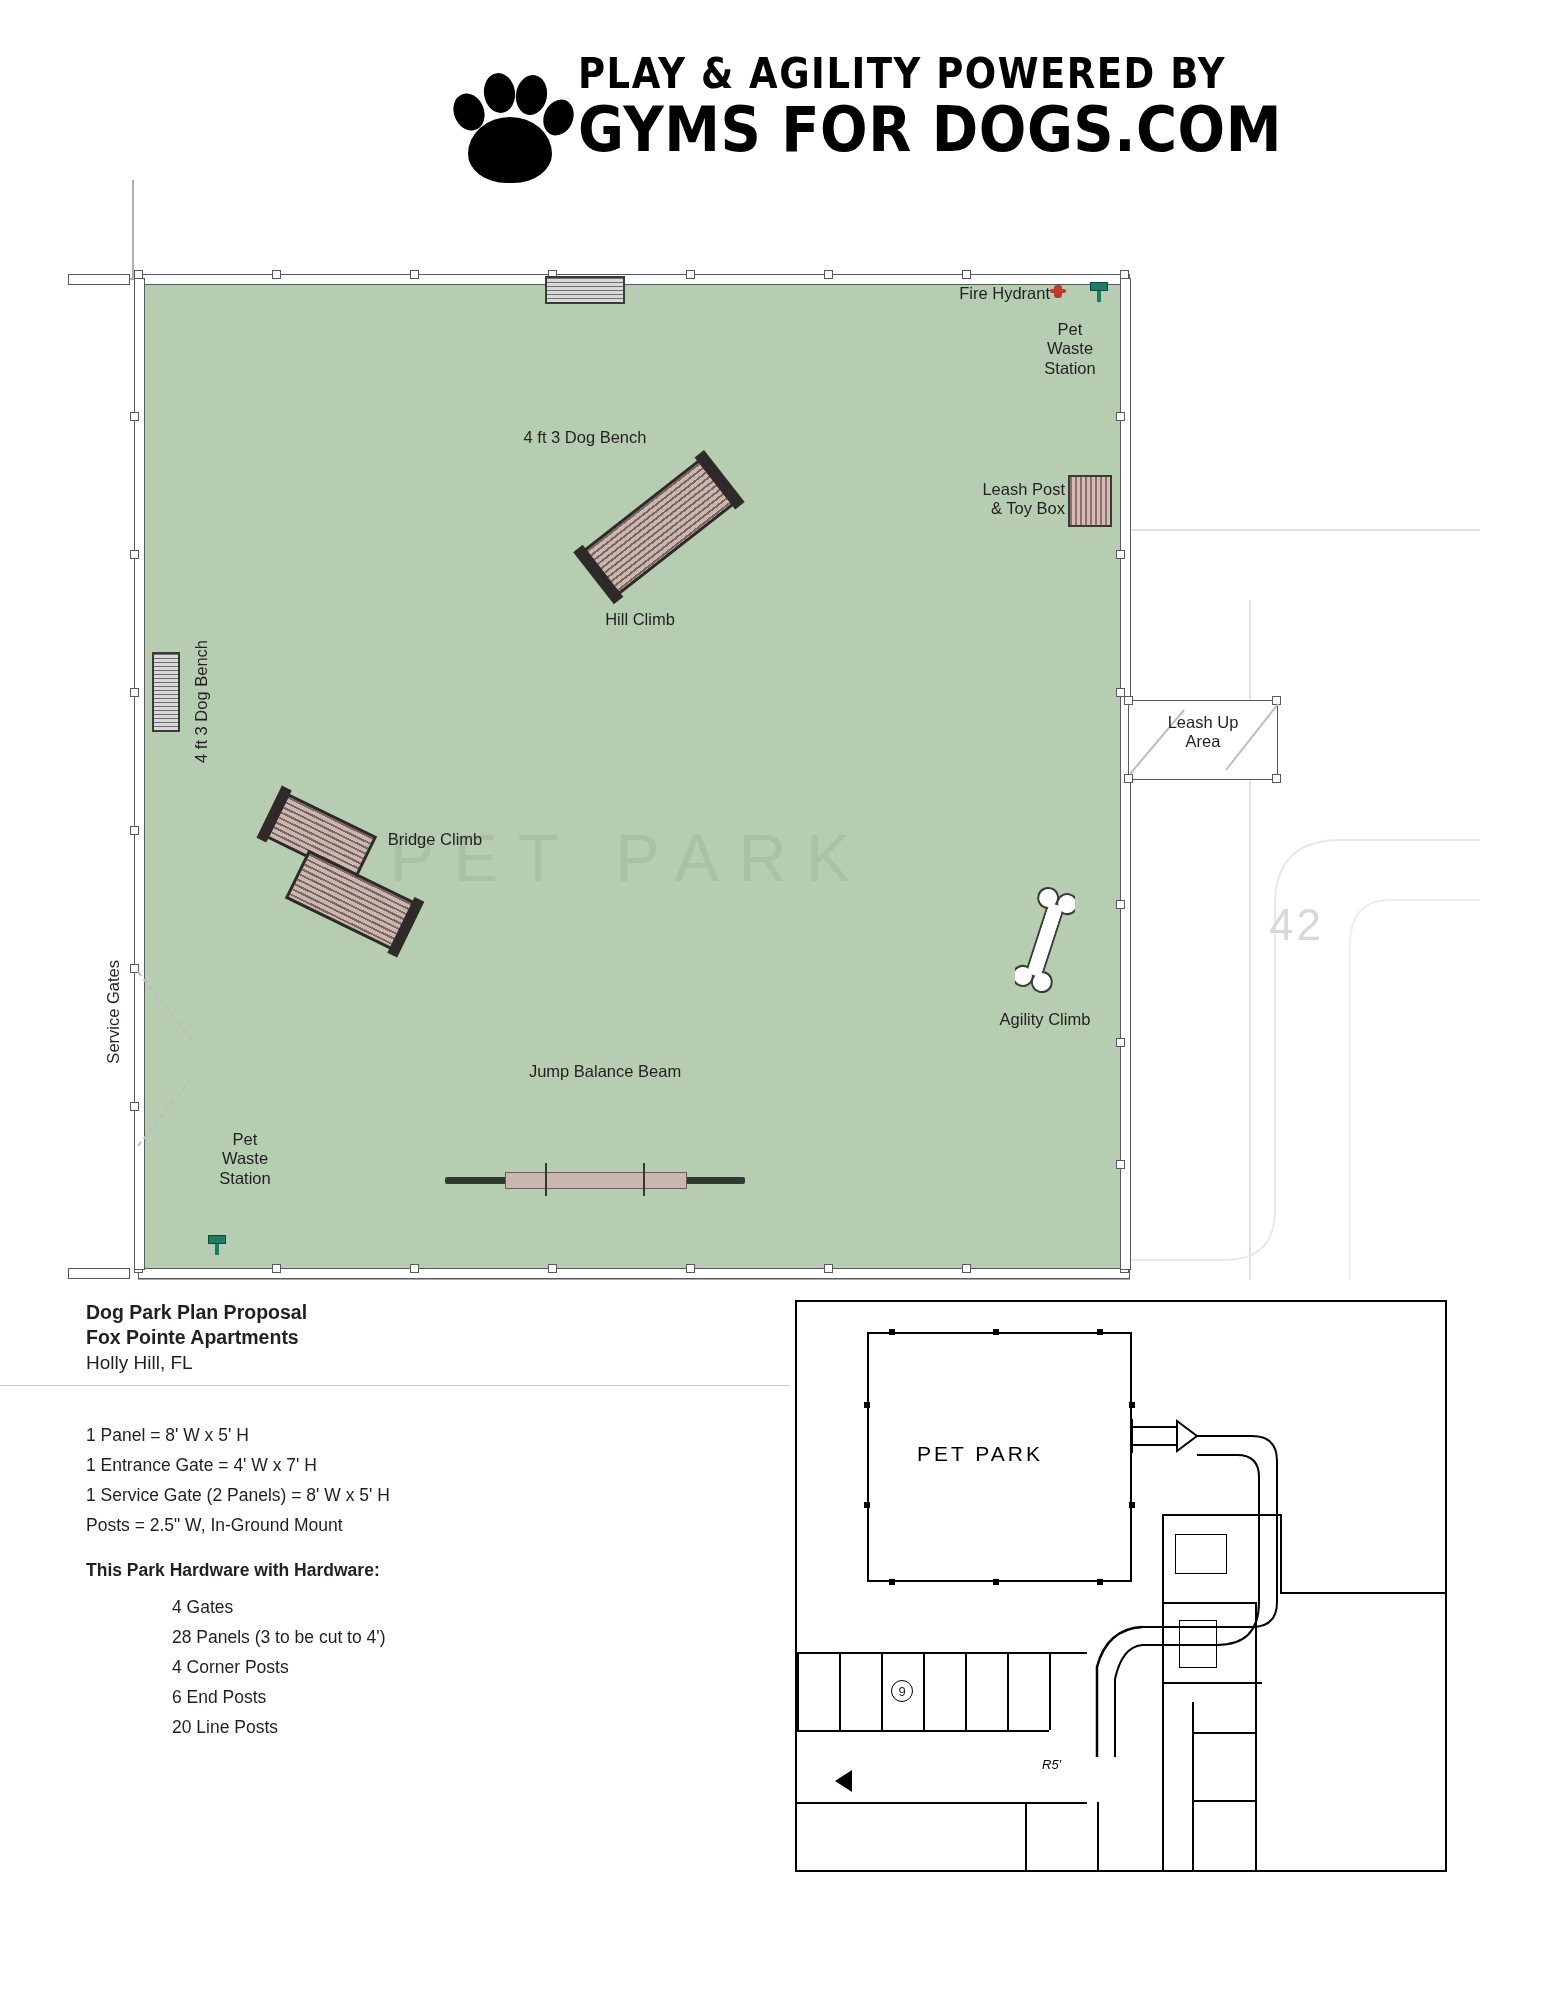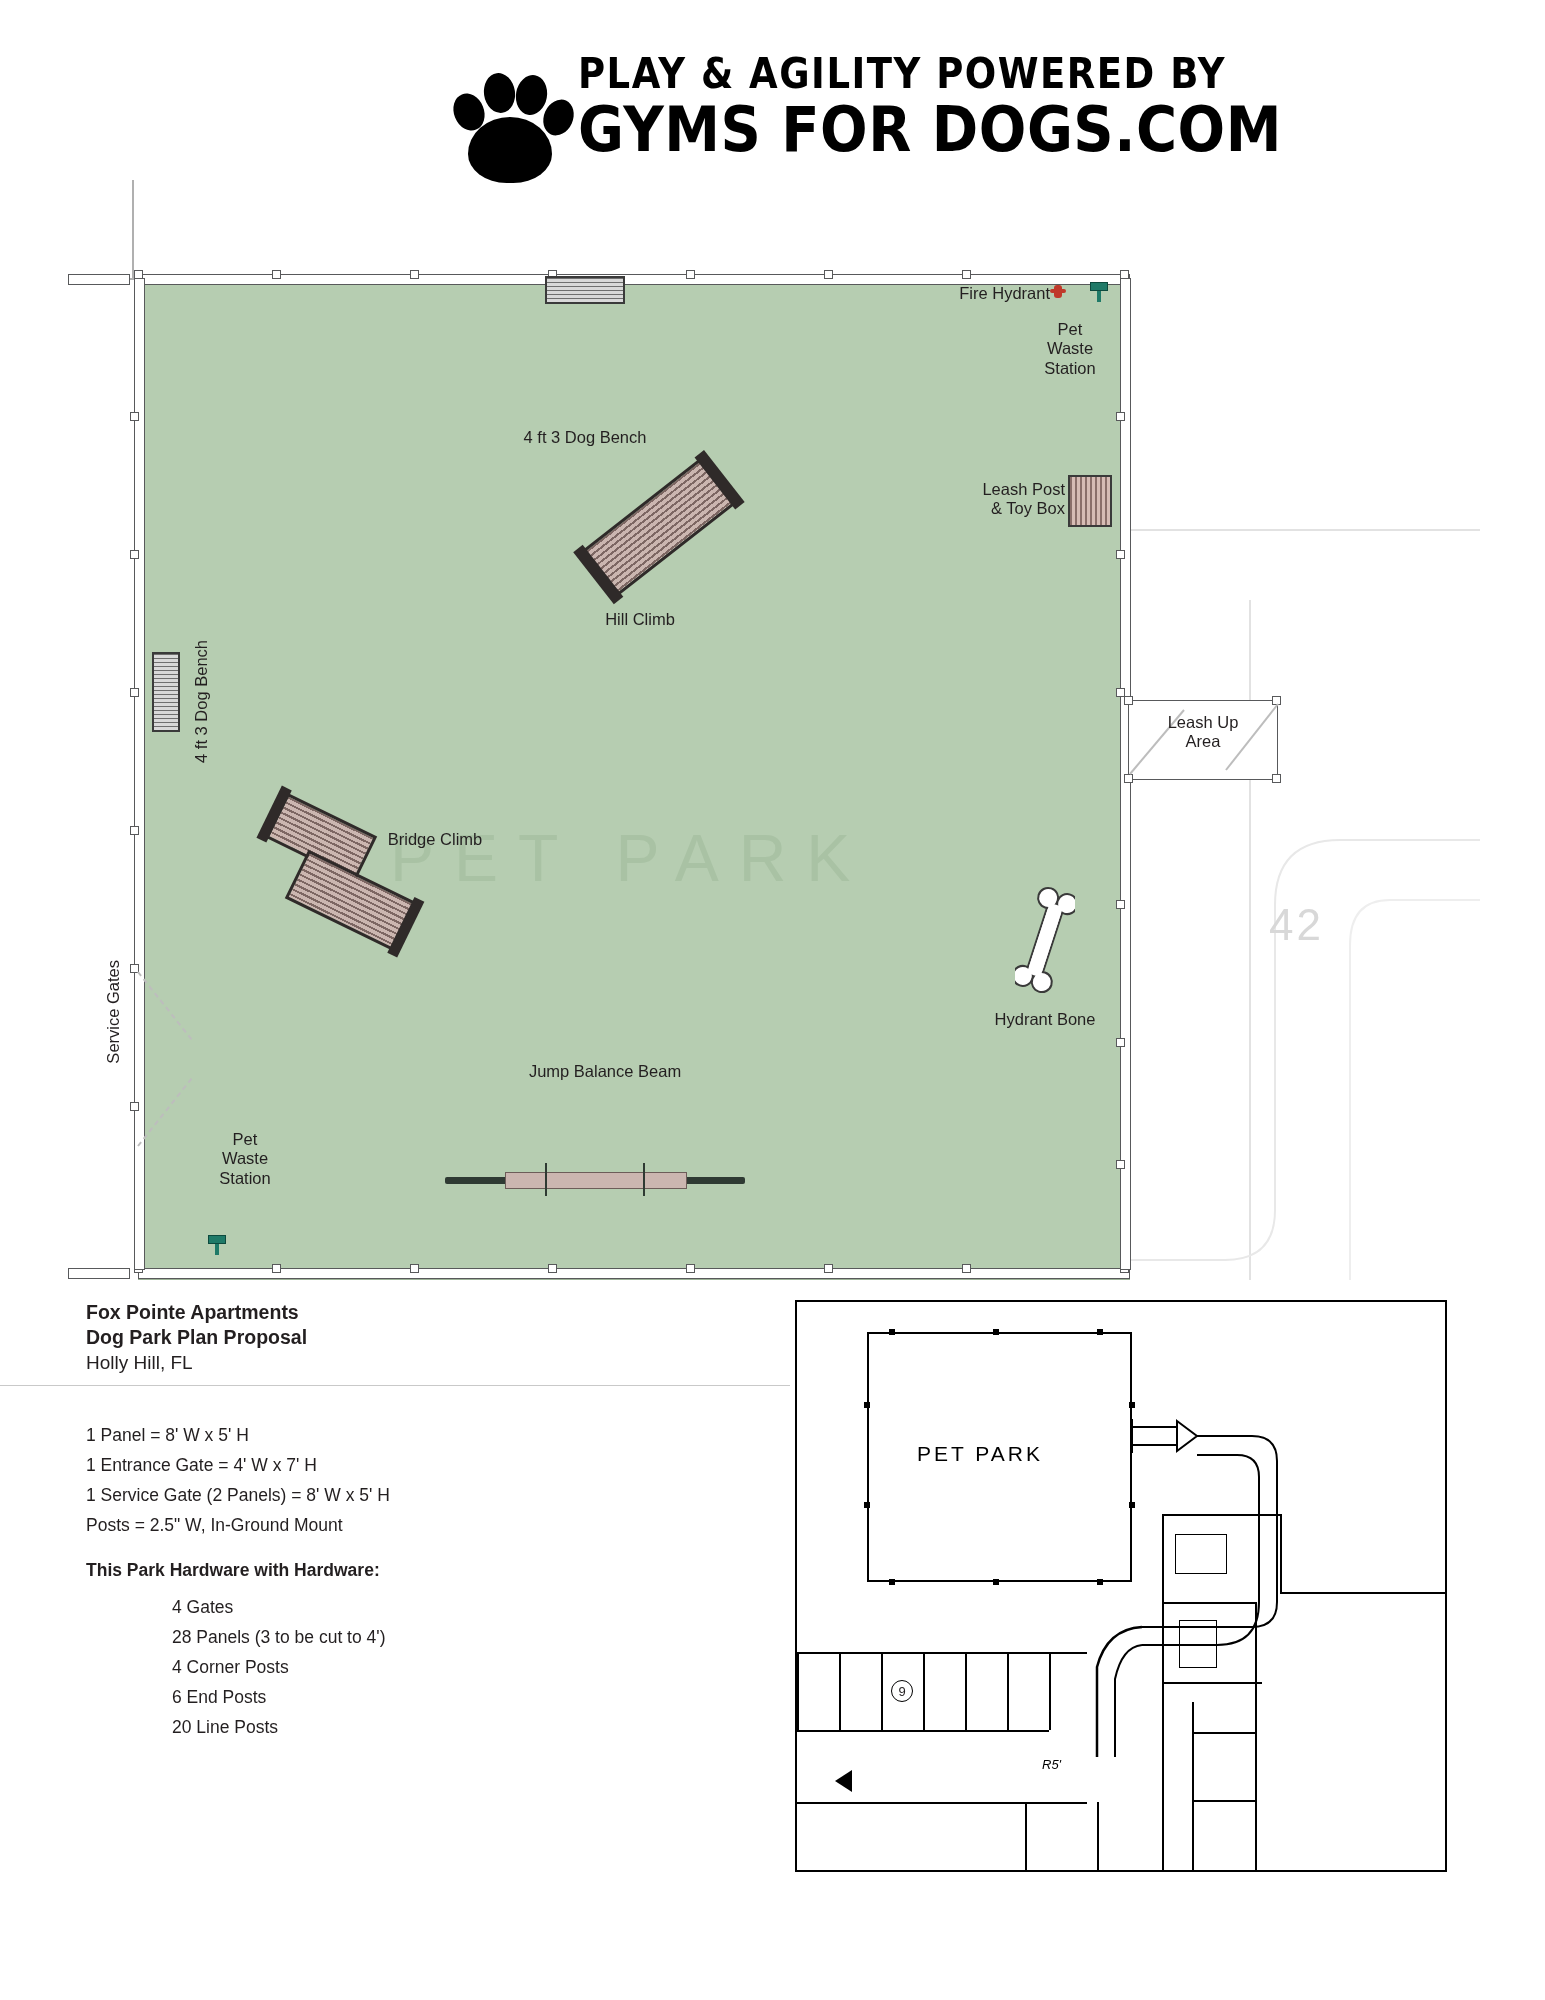--- a/index.html
+++ b/index.html
@@ -462,21 +462,21 @@
       <path d="M22 16 L22 94
                M38 16 L38 94" stroke="#ffffff" stroke-width="0" fill="none"></path>
       <rect x="22" y="14" width="16" height="82" fill="#ffffff" stroke="#3a3a3a" stroke-width="2"></rect>
       <circle cx="20" cy="14" r="10" fill="#ffffff" stroke="#3a3a3a" stroke-width="2"></circle>
       <circle cx="40" cy="14" r="10" fill="#ffffff" stroke="#3a3a3a" stroke-width="2"></circle>
       <circle cx="20" cy="96" r="10" fill="#ffffff" stroke="#3a3a3a" stroke-width="2"></circle>
       <circle cx="40" cy="96" r="10" fill="#ffffff" stroke="#3a3a3a" stroke-width="2"></circle>
       <rect x="23" y="18" width="14" height="74" fill="#ffffff" stroke="none"></rect>
     </g>
   </svg>
-  <div class="label" style="left:890px; top:810px; width:190px;">Hydrant Bone</div>
+  <div class="label" style="left:890px; top:810px; width:190px;">Agility Climb</div>
 
   <div style="position:absolute; left:385px; top:955px; width:300px; height:50px;">
     <div class="beam-rail" style="left:0;   top:22px; width:66px;"></div>
     <div class="beam-rail" style="left:234px; top:22px; width:66px;"></div>
     <div class="beam-body" style="left:60px; top:17px; width:182px;"></div>
     <div class="beam-tick" style="left:100px; top:8px;"></div>
     <div class="beam-tick" style="left:198px; top:8px;"></div>
   </div>
   <div class="label" style="left:395px; top:862px; width:300px;">Jump Balance Beam</div>
 
@@ -486,22 +486,22 @@
     <div class="box"></div>
       <div class="pole"></div>
   </div>
   <div class="label" style="left:130px; top:930px; width:110px;">Pet
 Waste
 Station</div>
 
 </div>
 
 <div class="info">
+  <div class="title1">Dog Park Plan Proposal</div>
   <div class="title1">Fox Pointe Apartments</div>
-  <div class="title1">Dog Park Plan Proposal</div>
   <div class="title2">Holly Hill, FL</div>
 </div>
 <div class="hr"></div>
 
 <div class="specs">
   <div>1 Panel = 8' W x 5' H</div>
   <div>1 Entrance Gate = 4' W x 7' H</div>
   <div>1 Service Gate (2 Panels) = 8' W x 5' H</div>
   <div>Posts = 2.5" W, In-Ground Mount</div>
 </div>

